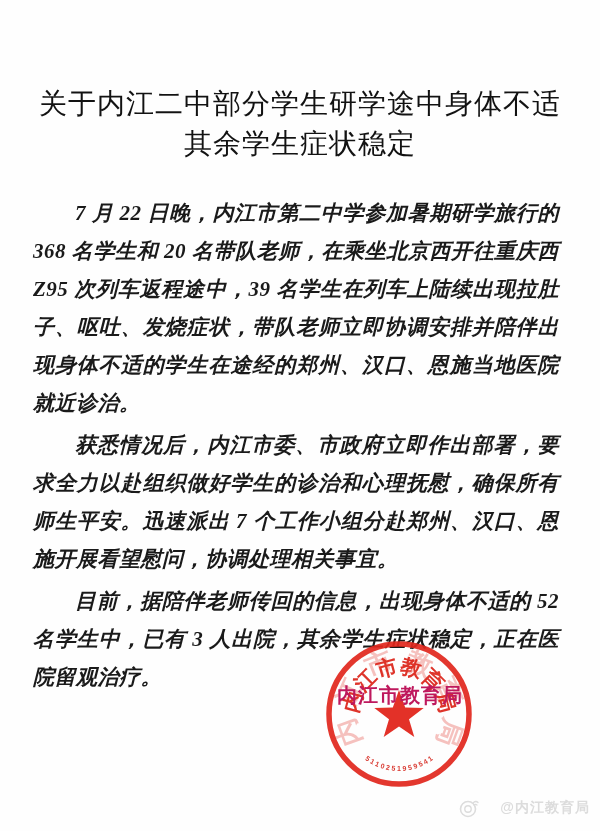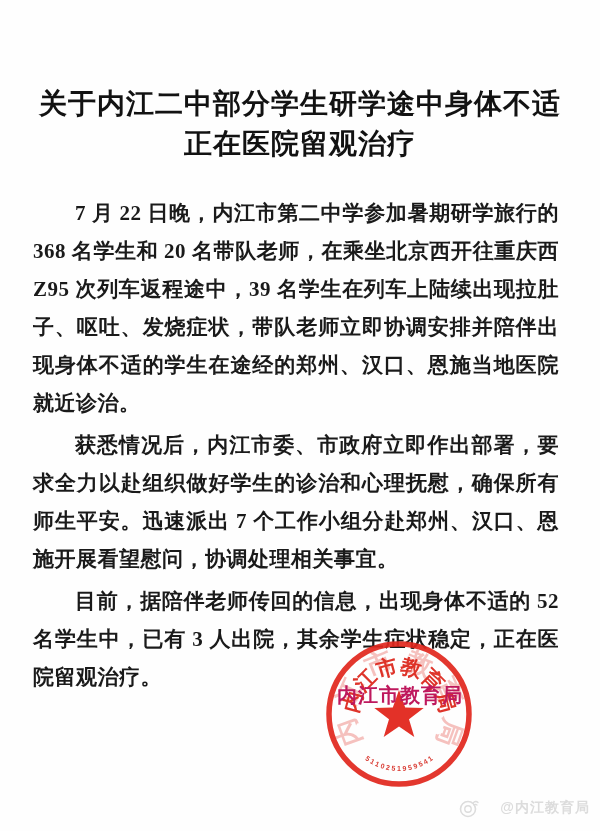--- a/index.html
+++ b/index.html
@@ -13,39 +13,40 @@
     width: 600px;
     height: 831px;
     background: #fefefe;
     overflow: hidden;
     color: #161616;
   }
   .title {
     padding-top: 84px;
     text-align: center;
     font-family: "Liberation Sans", sans-serif;
-    font-weight: bold;
+    font-weight: normal;
     font-size: 28px;
     line-height: 40px;
     letter-spacing: 1px;
     color: #121212;
   }
   .body-text {
     margin: 30px 33px 0 33px;
     font-family: "Liberation Serif", serif;
     font-weight: bold;
     font-size: 21px;
     line-height: 38px;
     letter-spacing: 0.5px;
     text-align: justify;
     color: #1a1a1a;
   }
   .body-text p {
     margin: 0 8px 4px 0;
     text-indent: 2em;
+    font-style: italic;
   }
   .seal {
     position: absolute;
     left: 322px;
     top: 640px;
     width: 154px;
     height: 150px;
   }
   .seal text {
     font-family: "Liberation Sans", sans-serif;
@@ -85,21 +86,21 @@
     user-select: none;
   }
 </style>
 </head>
 <body>
 
 <div class="page">
 
   <div class="title">
     <div>关于内江二中部分学生研学途中身体不适</div>
-    <div>正在医院留观治疗</div>
+    <div>其余学生症状稳定</div>
   </div>
 
   <div class="body-text">
     <p>7 月 22 日晚，内江市第二中学参加暑期研学旅行的 368 名学生和 20 名带队老师，在乘坐北京西开往重庆西 Z95 次列车返程途中，39 名学生在列车上陆续出现拉肚子、呕吐、发烧症状，带队老师立即协调安排并陪伴出现身体不适的学生在途经的郑州、汉口、恩施当地医院就近诊治。</p>
     <p>获悉情况后，内江市委、市政府立即作出部署，要求全力以赴组织做好学生的诊治和心理抚慰，确保所有师生平安。迅速派出 7 个工作小组分赴郑州、汉口、恩施开展看望慰问，协调处理相关事宜。</p>
     <p>目前，据陪伴老师传回的信息，出现身体不适的 52 名学生中，已有 3 人出院，其余学生症状稳定，正在医院留观治疗。</p>
   </div>
 
   <svg class="seal" viewBox="0 0 154 150" aria-hidden="true">
     <circle cx="77" cy="74" r="70" fill="none" stroke="#e1261c" stroke-width="5.5" opacity="0.92"></circle>

